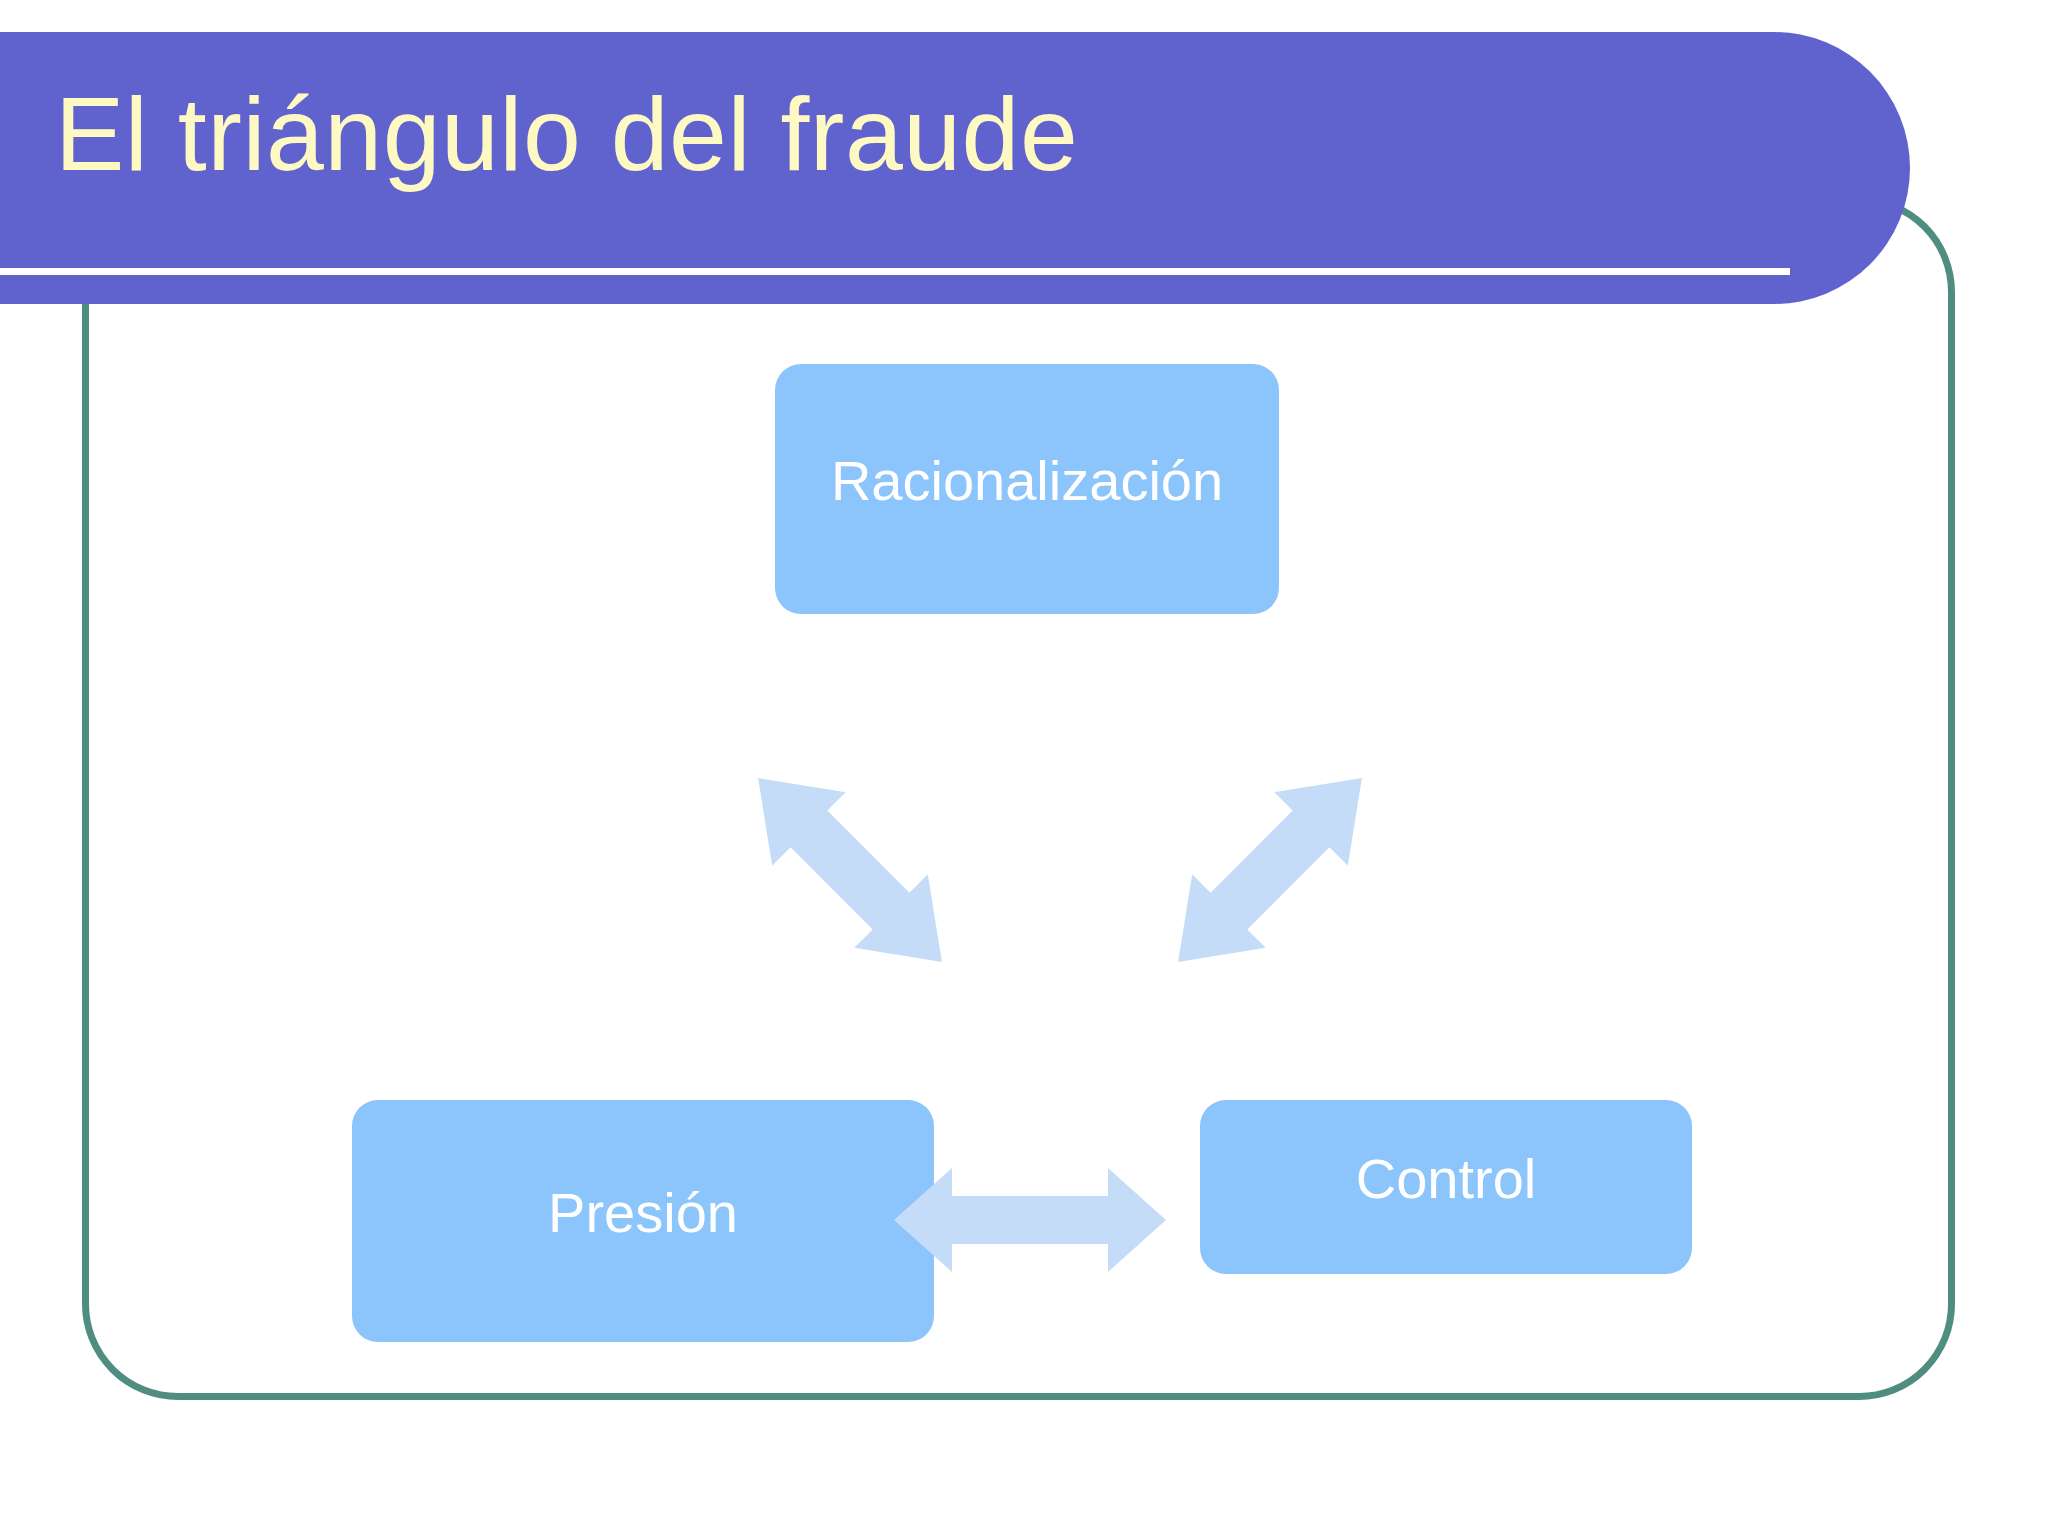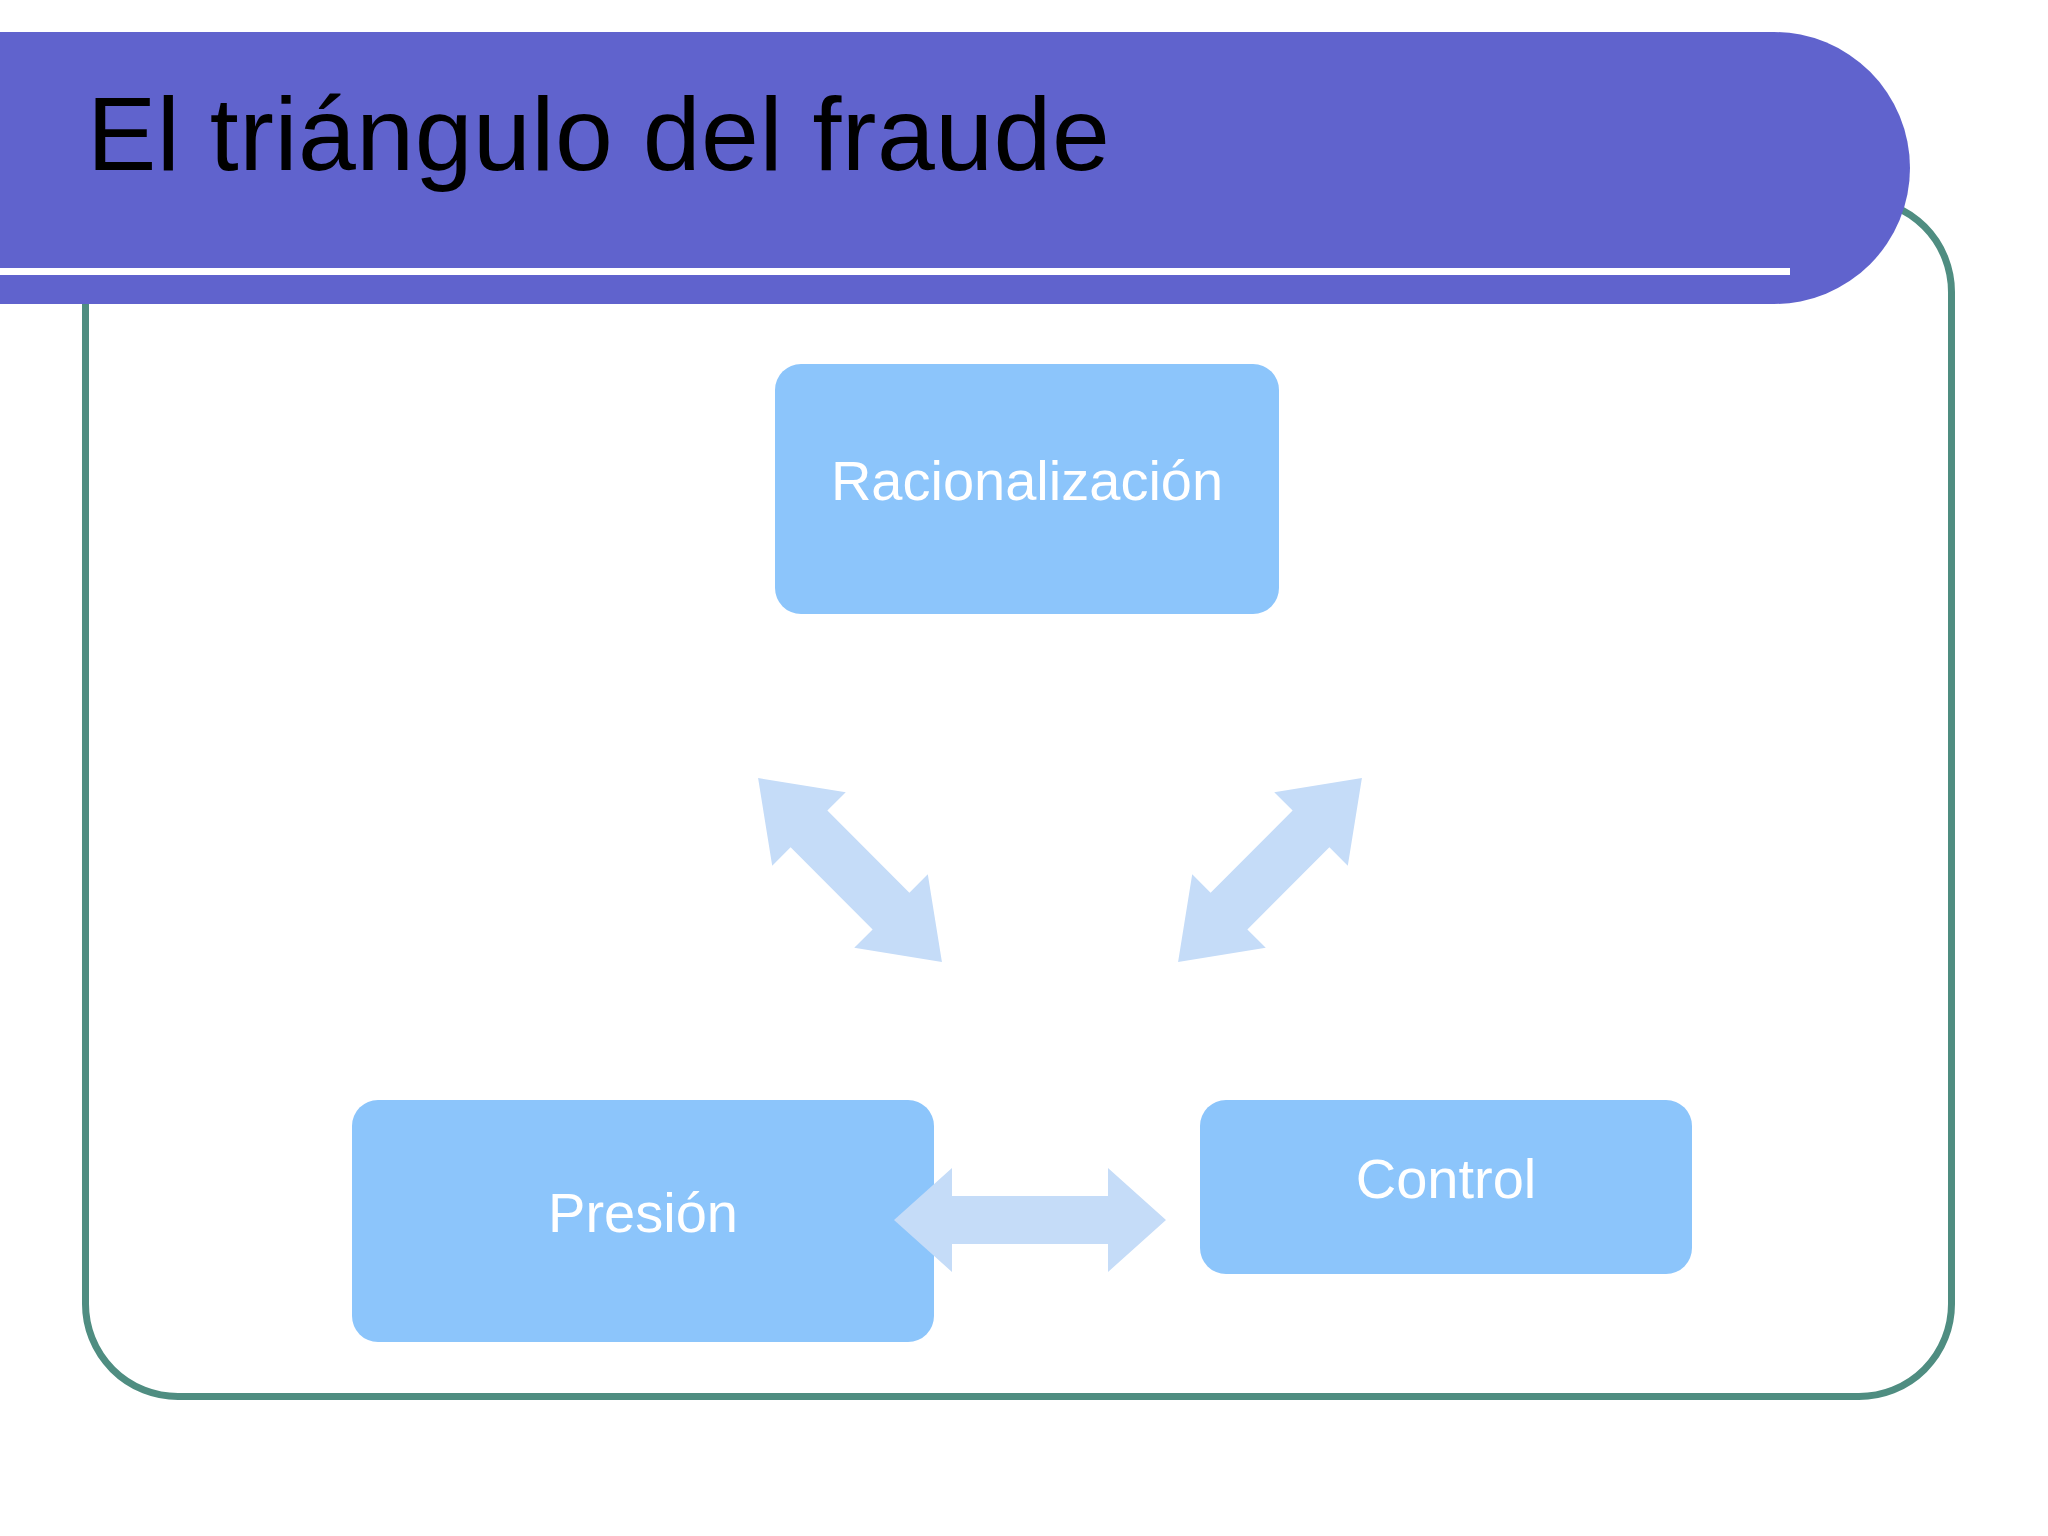--- a/index.html
+++ b/index.html
@@ -46,25 +46,24 @@
     border-top-right-radius: 136px;
     border-bottom-right-radius: 136px;
     box-sizing: border-box;
   }
   .title-text {
     position: absolute;
     left: 95px;
     top: 48px;
     font-size: 104px;
     line-height: 1.05;
-    color: #000000;
+    color: #fef9c3;
     font-weight: 400;
     letter-spacing: 0.5px;
     white-space: nowrap;
-    margin-left: 32px;
   }
   .title-underline {
     position: absolute;
     left: 40px;
     top: 236px;
     width: 1790px;
     height: 7px;
     background: #ffffff;
   }
 

